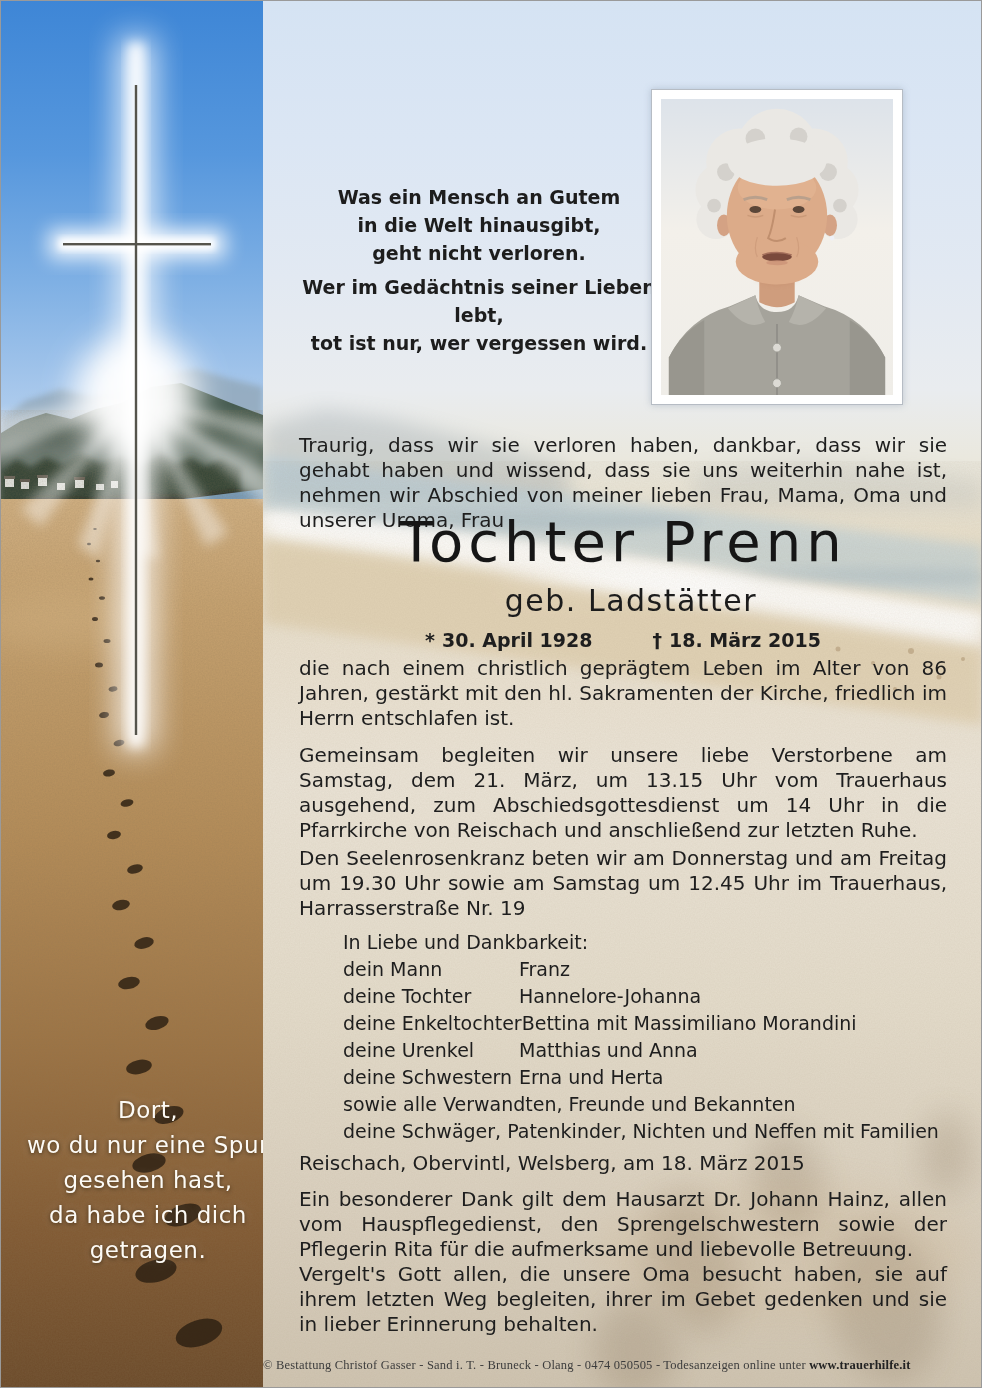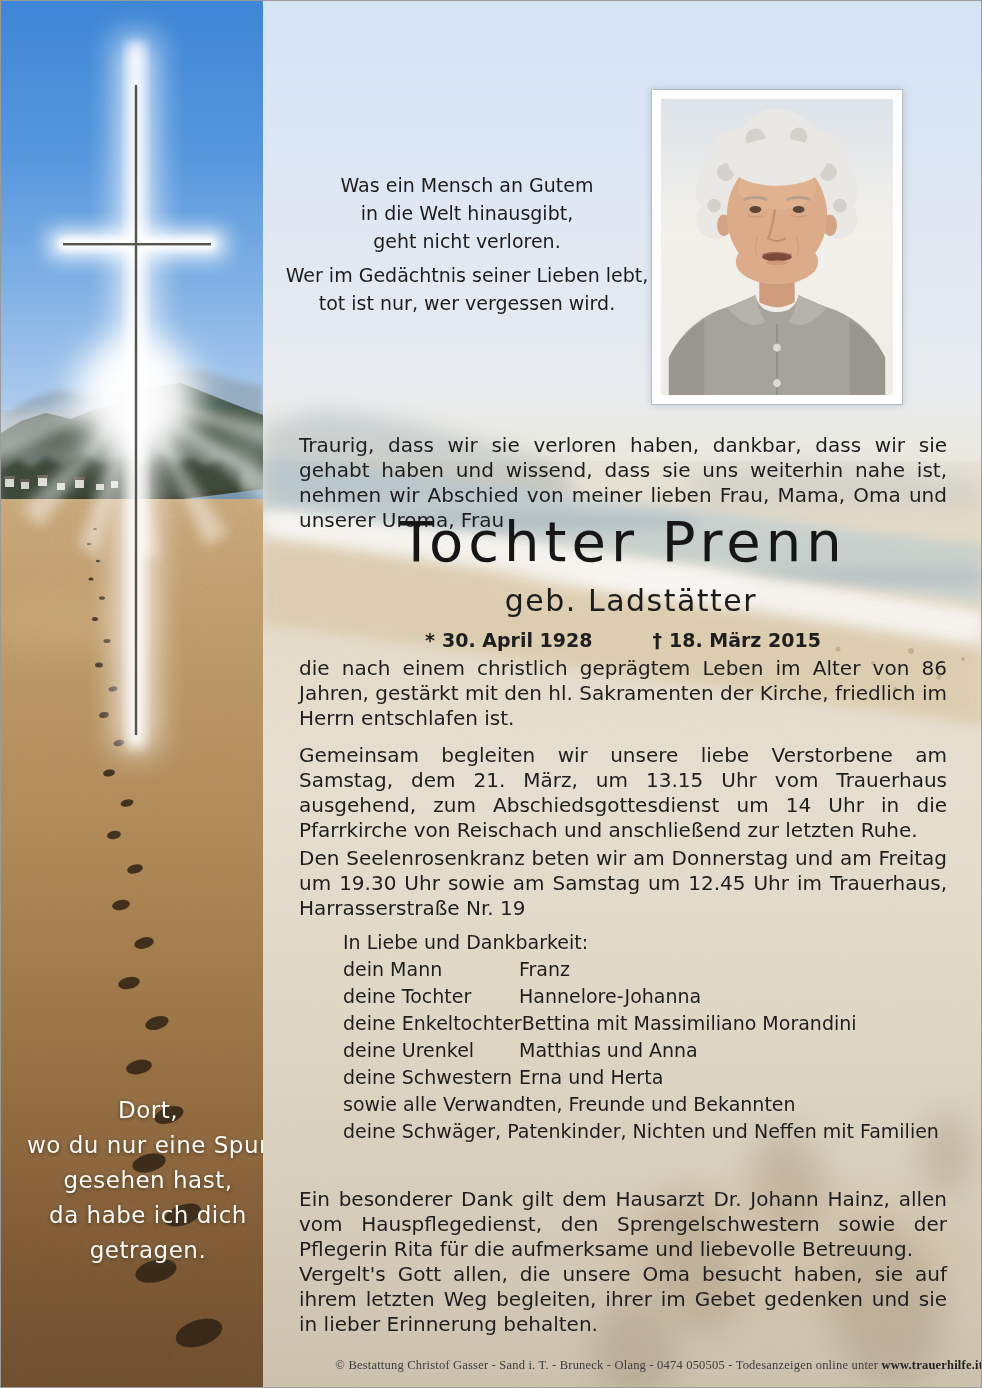--- a/index.html
+++ b/index.html
@@ -13,22 +13,22 @@
   .scene{position:absolute;left:0;top:0;width:262px;height:1388px;display:block;}
   .strip-quote{
     position:absolute;left:16px;top:1092px;width:100%;text-align:center;color:#fdfbf6;
     font-size:23px;line-height:35px;letter-spacing:.5px;
     text-shadow:0 1px 4px rgba(46,28,6,.85),0 0 12px rgba(255,255,255,.28);
   }
   
   .content{position:absolute;left:262px;top:0;width:720px;height:1388px;}
   .content-bg{position:absolute;left:0;top:0;width:720px;height:1388px;display:block;}
   .content > *{position:absolute;}
-  .poem{top:166px;left:0;width:400px;margin:4px;text-align:center;
-        font-size:19px;line-height:28px;color:#1d1d1d;font-weight:400;}
+  .poem{top:166px;left:0;width:400px;margin:16px;text-align:center;
+        font-size:19px;line-height:28px;color:#1d1d1d;font-weight:700;}
   .poem .stanza{margin:0;}
   .poem .stanza + .stanza{margin-top:6px;}
   .poem span{display:block;}
   .portrait{
     top:88px;left:388px;width:252px;height:316px;margin:0;box-sizing:border-box;
     background:#fff;padding:9px;border:1px solid #b6bcc4;
     box-shadow:0 0 7px rgba(110,125,150,.35);
   }
   .portrait svg{width:100%;height:100%;display:block;}
   .para{left:36px;right:36px;margin:0;font-size:20px;line-height:25px;
@@ -44,21 +44,21 @@
   .maiden{top:582px;left:8px;width:100%;text-align:center;font-size:30px;
           letter-spacing:1.5px;color:#1c1c1c;}
   .dates{top:628px;left:0;width:100%;display:flex;justify-content:center;gap:60px;
          font-size:19px;color:#1e1e1e;font-weight:bold;}
   .dates .sym{display:inline-block;margin-right:7px;}
   .family{top:928px;left:80px;right:36px;font-size:19px;line-height:27px;color:#1e1e1e;}
   .fam-heading{margin:0;}
   .fam-row{display:flex;}
   .fam-label{flex:0 0 176px;white-space:nowrap;}
   .place{top:1150px;left:36px;font-size:20px;color:#1e1e1e;}
-  .footer{top:1357px;left:0;width:100%;text-align:right;
+  .footer{top:1357px;left:0;width:100%;text-align:left;
           font-family:"Liberation Serif",serif;font-size:12.5px;color:#3c3c3c;
           letter-spacing:.2px;}
   .footer-link{font-weight:bold;color:#222;text-decoration:none;}
 </style>
 </head>
 <body>
 
 <div class="card">
 
   <aside class="photo-strip">
@@ -379,20 +379,21 @@
         <span class="fam-value">Matthias und Anna</span>
       </div>
       <div class="fam-row">
         <span class="fam-label">deine Schwestern</span>
         <span class="fam-value">Erna und Herta</span>
       </div>
       <div class="fam-extra">sowie alle Verwandten, Freunde und Bekannten</div>
       <div class="fam-extra">deine Schwäger, Patenkinder, Nichten und Neffen mit Familien</div>
     </div>
 
+    <div class="place">Reischach, Obervintl, Welsberg, am 18. März 2015</div>
 
     <p class="para p-thanks1">Ein besonderer Dank gilt dem Hausarzt Dr. Johann Hainz, allen vom Hauspflegedienst, den Sprengelschwestern sowie der Pflegerin Rita für die aufmerksame und liebevolle Betreuung.</p>
     <p class="para p-thanks2">Vergelt's Gott allen, die unsere Oma besucht haben, sie auf ihrem letzten Weg begleiten, ihrer im Gebet gedenken und sie in lieber Erinnerung behalten.</p>
 
     <footer class="footer">
       <span>© Bestattung Christof Gasser - Sand i. T. - Bruneck - Olang - 0474 050505 - Todesanzeigen online unter </span><a class="footer-link" href="#">www.trauerhilfe.it</a>
     </footer>
 
   </main>
 </div>

